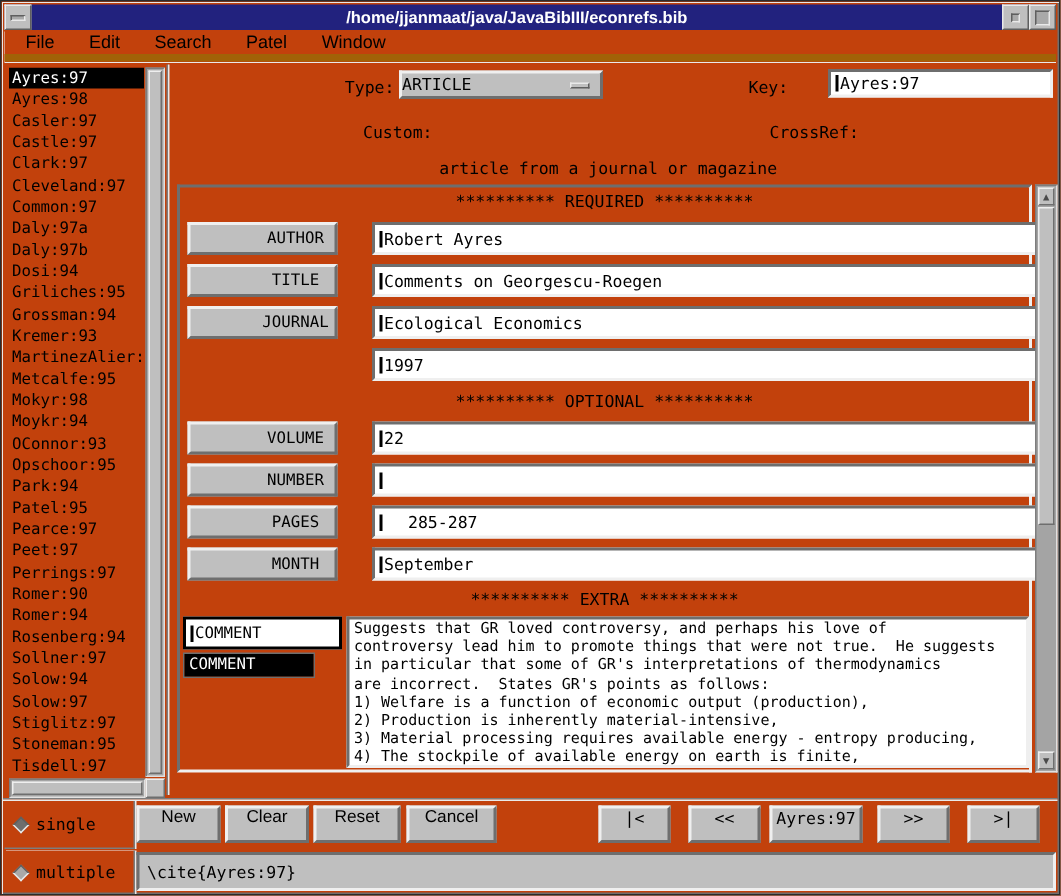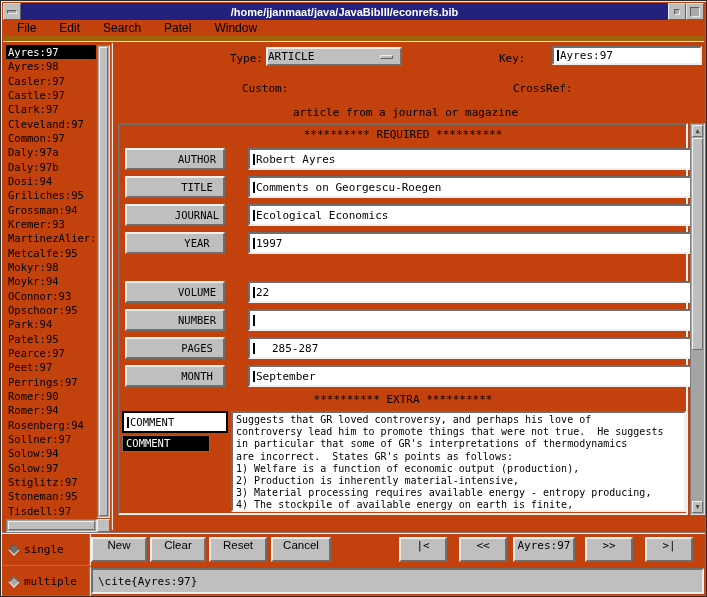--- a/index.html
+++ b/index.html
@@ -198,26 +198,26 @@
       <span class="caret"></span>
       <span>Comments on Georgescu-Roegen</span>
     </div>
 
     <div class="flbl" style="top:79px;">JOURNAL</div>
     <div class="tfield finput" style="top:79px;">
       <span class="caret"></span>
       <span>Ecological Economics</span>
     </div>
 
-    <div class="flbl" style="top:107px;">YEAR</div>
     <div class="tfield finput" style="top:107px;">
       <span class="caret"></span>
       <span>1997</span>
     </div>
 
+    <div class="sechdr" style="top:136px;">********** OPTIONAL **********</div>
 
     <div class="flbl" style="top:156px;">VOLUME</div>
     <div class="tfield finput" style="top:156px;">
       <span class="caret"></span>
       <span>22</span>
     </div>
 
     <div class="flbl" style="top:184px;">NUMBER</div>
     <div class="tfield finput" style="top:184px;">
       <span class="caret"></span>

